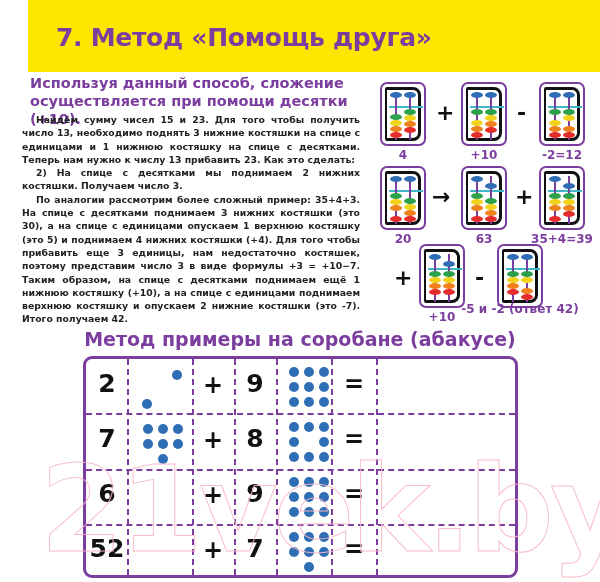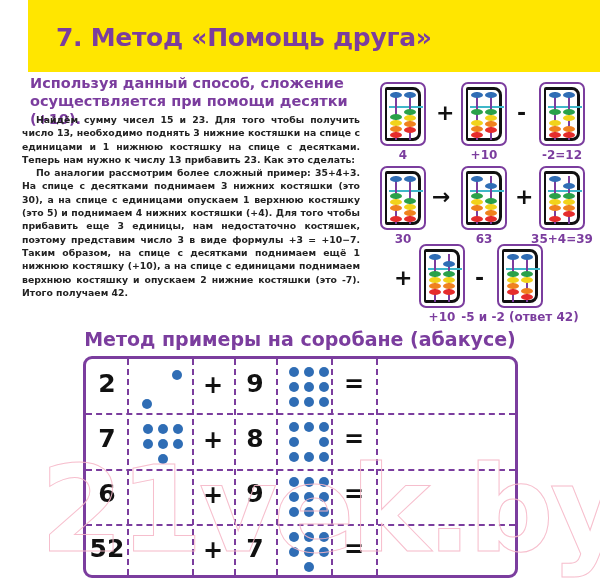--- a/index.html
+++ b/index.html
@@ -38,20 +38,21 @@
 <body>
 
 <div class="header">
   <h1>7. Метод «Помощь друга»</h1>
 </div>
 
 <div class="subtitle">Используя данный способ, сложение осуществляется при помощи десятки (+10).</div>
 
 <div class="body-text">
   <p>Найдём сумму чисел 15 и 23. Для того чтобы получить число 13, необходимо поднять 3 нижние костяшки на спице с единицами и 1 нижнюю костяшку на спице с десятками. Теперь нам нужно к числу 13 прибавить 23. Как это сделать:</p>
+  <p>2) На спице с десятками мы поднимаем 2 нижних костяшки. Получаем число 3.</p>
   <p>По аналогии рассмотрим более сложный пример: 35+4+3. На спице с десятками поднимаем 3 нижних костяшки (это 30), а на спице с единицами опускаем 1 верхнюю костяшку (это 5) и поднимаем 4 нижних костяшки (+4). Для того чтобы прибавить еще 3 единицы, нам недостаточно костяшек, поэтому представим число 3 в виде формулы +3 = +10−7. Таким образом, на спице с десятками поднимаем ещё 1 нижнюю костяшку (+10), а на спице с единицами поднимаем верхнюю костяшку и опускаем 2 нижние костяшки (это -7). Итого получаем 42.</p>
 </div>
 
 <div id="abacus-area">
     <div class="ab" style="left: 380px; top: 82px;">
       <div class="frame">
         <div class="bar"></div>
         <div class="rod" style="left: 8px;"></div>
         <div class="bead" style="left: 3px; top: 2px; background: rgb(47, 109, 181);"></div>
         <div class="bead" style="left: 3px; top: 24px; background: rgb(42, 161, 74);"></div>
@@ -115,21 +116,21 @@
         <div class="bead" style="left: 3px; top: 31px; background: rgb(240, 130, 30);"></div>
         <div class="bead" style="left: 3px; top: 42px; background: rgb(229, 44, 44);"></div>
         <div class="rod" style="left: 22px;"></div>
         <div class="bead" style="left: 17px; top: 2px; background: rgb(47, 109, 181);"></div>
         <div class="bead" style="left: 17px; top: 24px; background: rgb(42, 161, 74);"></div>
         <div class="bead" style="left: 17px; top: 30px; background: rgb(242, 211, 27);"></div>
         <div class="bead" style="left: 17px; top: 36px; background: rgb(240, 130, 30);"></div>
         <div class="bead" style="left: 17px; top: 42px; background: rgb(229, 44, 44);"></div>
       </div>
     </div>
-    <div class="ab-label" style="left: 340px; top: 232px; width: 126px;">30</div>
+    <div class="ab-label" style="left: 340px; top: 232px; width: 126px;">20</div>
     <div class="ab" style="left: 461px; top: 166px;">
       <div class="frame">
         <div class="bar"></div>
         <div class="rod" style="left: 8px;"></div>
         <div class="bead" style="left: 3px; top: 2px; background: rgb(47, 109, 181);"></div>
         <div class="bead" style="left: 3px; top: 19px; background: rgb(42, 161, 74);"></div>
         <div class="bead" style="left: 3px; top: 25px; background: rgb(242, 211, 27);"></div>
         <div class="bead" style="left: 3px; top: 31px; background: rgb(240, 130, 30);"></div>
         <div class="bead" style="left: 3px; top: 42px; background: rgb(229, 44, 44);"></div>
         <div class="rod" style="left: 22px;"></div>
@@ -189,21 +190,21 @@
         <div class="bead" style="left: 3px; top: 31px; background: rgb(240, 130, 30);"></div>
         <div class="bead" style="left: 3px; top: 37px; background: rgb(229, 44, 44);"></div>
         <div class="rod" style="left: 22px;"></div>
         <div class="bead" style="left: 17px; top: 2px; background: rgb(47, 109, 181);"></div>
         <div class="bead" style="left: 17px; top: 19px; background: rgb(42, 161, 74);"></div>
         <div class="bead" style="left: 17px; top: 25px; background: rgb(242, 211, 27);"></div>
         <div class="bead" style="left: 17px; top: 36px; background: rgb(240, 130, 30);"></div>
         <div class="bead" style="left: 17px; top: 42px; background: rgb(229, 44, 44);"></div>
       </div>
     </div>
-    <div class="ab-label" style="left: 457px; top: 310px; width: 126px;">-5 и -2 (ответ 42)</div>
+    <div class="ab-label" style="left: 457px; top: 302px; width: 126px;">-5 и -2 (ответ 42)</div>
     <div class="op" style="left: 394px; top: 265px;">+</div>
     <div class="op" style="left: 475px; top: 265px;">-</div>
   </div>
 
 <div class="section-title">Метод примеры на соробане (абакусе)</div>
 
 <div class="grid" id="grid">
     <div class="vline" style="left: 41px;"></div>
     <div class="vline" style="left: 106px;"></div>
     <div class="vline" style="left: 148px;"></div>

